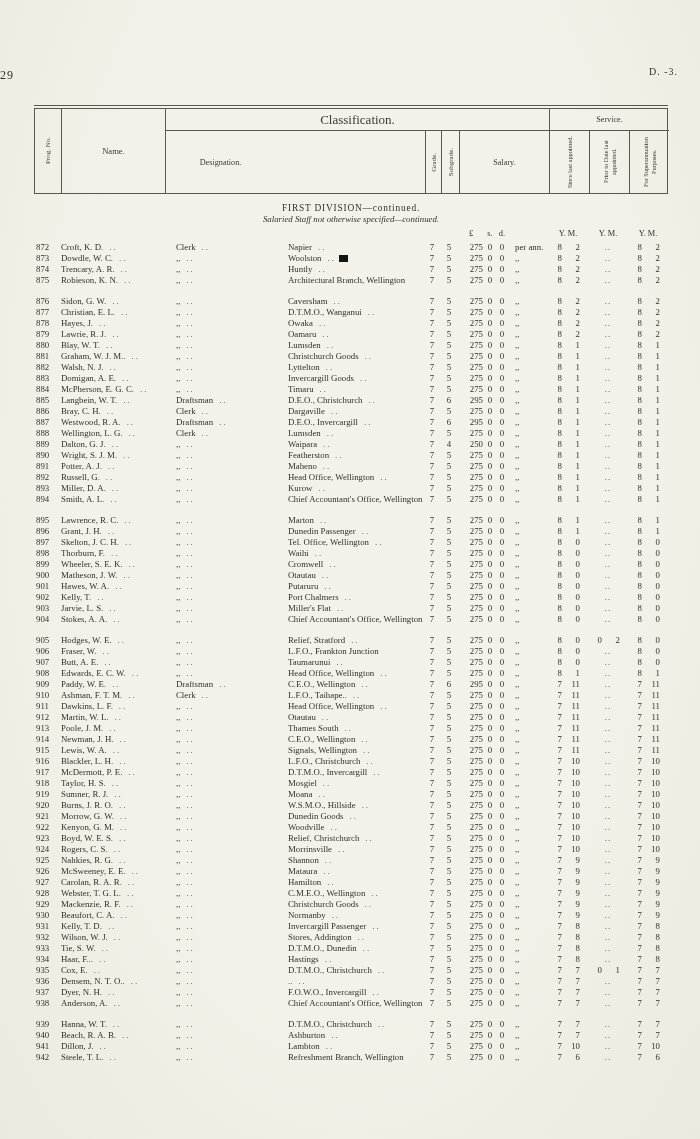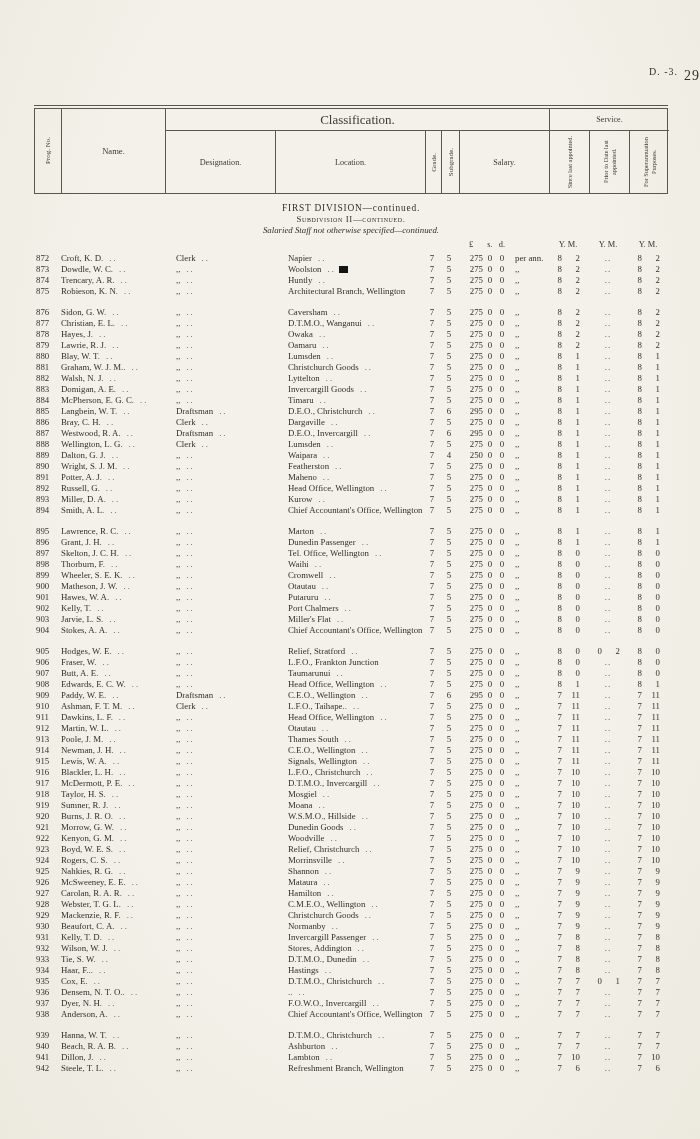--- a/index.html
+++ b/index.html
@@ -7,21 +7,21 @@
   .page{
     position:relative;
     width:700px;height:1139px;
     background:radial-gradient(ellipse at 50% 40%, #f4f1ea 55%, #ece9df 100%);
     font-family:"Liberation Serif","DejaVu Serif",serif;
     color:#33312a;
     overflow:hidden;
   }
   
   .topbar{position:relative;height:92px;}
-  .pagenum{position:absolute;left:0;right:0;top:68px;text-align:right;font-size:14px;letter-spacing:1px;}
+  .pagenum{position:absolute;left:0;right:0;top:68px;text-align:left;font-size:12px;letter-spacing:1px;}
   .docref{position:absolute;right:22px;top:66px;font-size:10px;letter-spacing:1px;}
   .title{text-align:center;font-size:10.5px;font-variant:small-caps;letter-spacing:1.5px;margin-top:4px;}
 
   .table-wrap{margin:13px 32px 0 34px;width:634px;}
 
   
   .toprule{border-top:1px solid #5a574e;margin-bottom:2px;}
   .thead{
     display:grid;
     grid-template-columns:26px 104px 110px 150px 16px 18px 90px 40px 40px 40px;
@@ -97,41 +97,39 @@
     <div class="toprule"></div>
 
     <div class="thead">
       <div class="hc hc-prog">
         <span class="vt">Prog. No.</span>
       </div>
       <div class="hc hc-name">Name.</div>
       <div class="hc hc-class">Classification.</div>
       <div class="hc hc-serv">Service.</div>
       <div class="hc hc-desig">Designation.</div>
-      <div class="hc hc-loc">Location.</div>
       <div class="hc hc-grade">
         <span class="vt">Grade.</span>
       </div>
       <div class="hc hc-sub">
         <span class="vt">Subgrade.</span>
       </div>
       <div class="hc hc-sal">Salary.</div>
       <div class="hc hc-s1">
         <span class="vs">Since last appointed.</span>
       </div>
       <div class="hc hc-s2">
         <span class="vs">Prior to Date last appointed.</span>
       </div>
       <div class="hc hc-s3">
         <span class="vs">For Superannuation Purposes.</span>
       </div>
     </div>
 
     <div class="sec sec1">FIRST DIVISION—continued.</div>
-    <div class="sec sec2">Subdivision II—continued.</div>
     <div class="sec sec3">Salaried Staff not otherwise specified—continued.</div>
 
     <div class="units">
       <span class="u u-p">£</span>
       <span class="u u-s">s.</span>
       <span class="u u-d">d.</span>
       <span class="u u-y1">Y. M.</span>
       <span class="u u-y2">Y. M.</span>
       <span class="u u-y3">Y. M.</span>
     </div>

